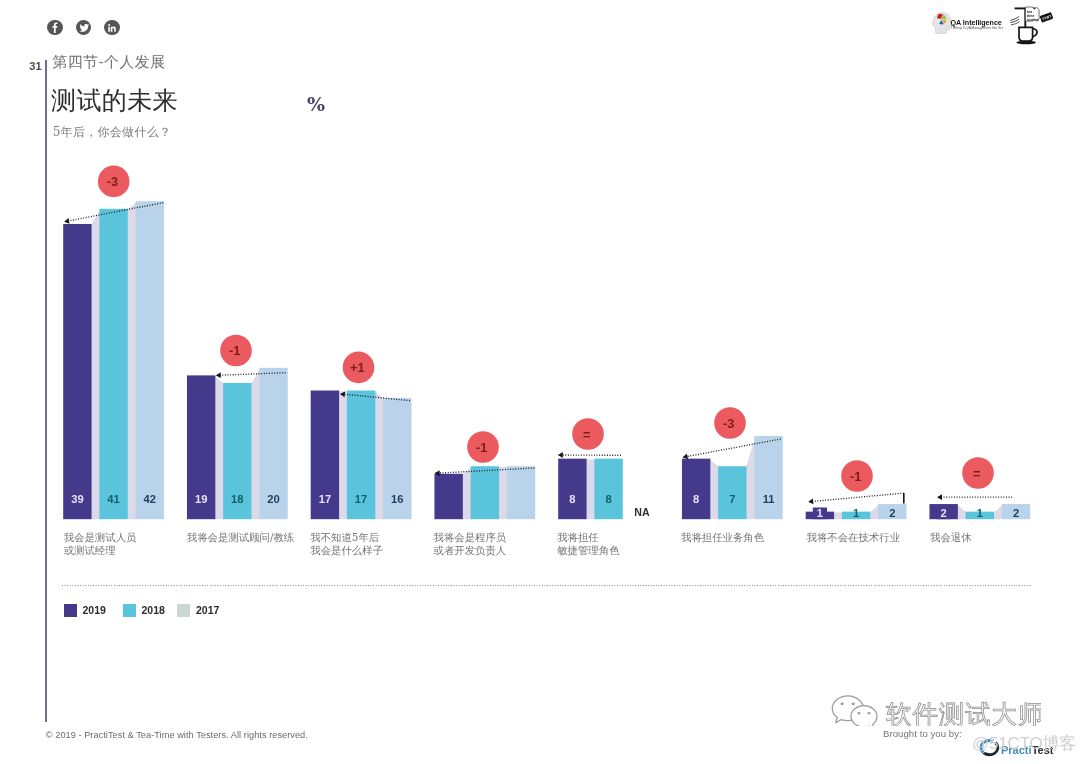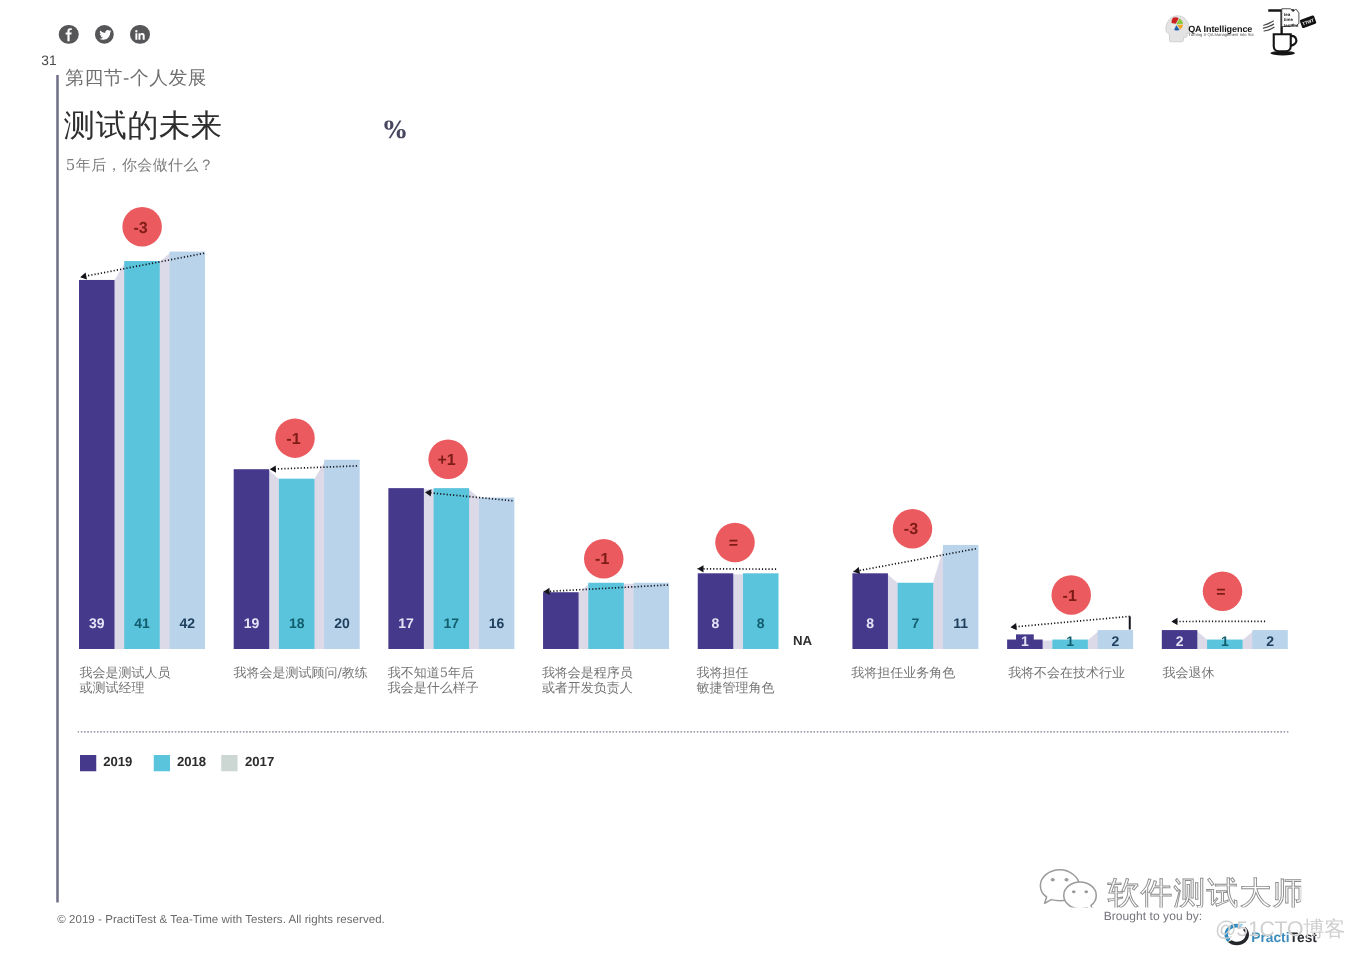--- a/index.html
+++ b/index.html
@@ -14,21 +14,21 @@
   
   #social{left:47.2px;top:19.6px;display:flex;gap:12.6px;}
   #social .sico{width:15.8px;height:15.8px;border-radius:50%;background:#565659;
      display:flex;align-items:center;justify-content:center;overflow:hidden;}
   #social .sico svg{display:block;}
 
   
   #vrule{left:44.5px;top:60px;width:2.5px;height:662px;background:#6f6f86;}
 
   
-  #pagenum{left:25.6px;top:43px;width:20px;text-align:right;font-size:11px;font-weight:normal;color:#4a4a4a;letter-spacing:0.2px;}
+  #pagenum{left:25.6px;top:60px;width:20px;text-align:center;font-size:11px;font-weight:bold;color:#4a4a4a;letter-spacing:0.2px;}
   #section{left:52.3px;top:53.3px;font-size:15px;color:#6f6f6f;letter-spacing:0.4px;
            font-family:"DejaVu Serif",serif;text-align:right;}
   #title{left:51px;top:84px;font-size:25px;color:#2e2e2e;letter-spacing:0.4px;
          font-family:"DejaVu Serif",serif;}
   #subtitle{left:52.7px;top:123.5px;font-size:12px;color:#7c7c7c;letter-spacing:0.3px;
             font-family:"DejaVu Serif",serif;}
   #unit{left:307px;top:93px;font-size:19px;color:#46465f;font-weight:bold;
         font-family:"DejaVu Serif",serif;}
 
   

